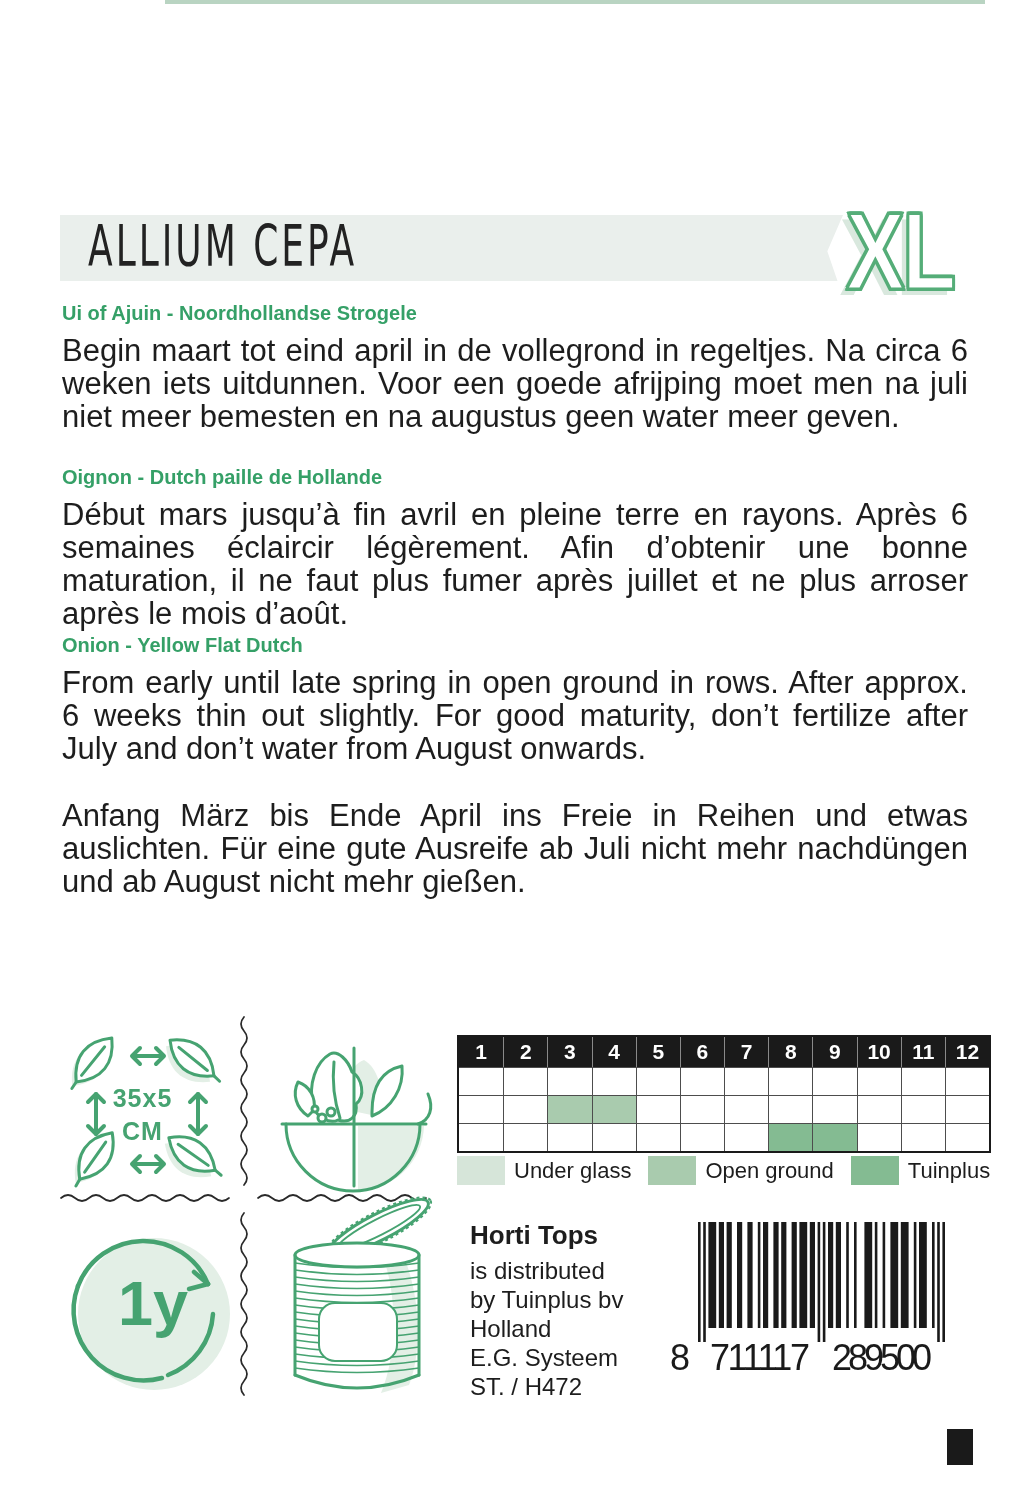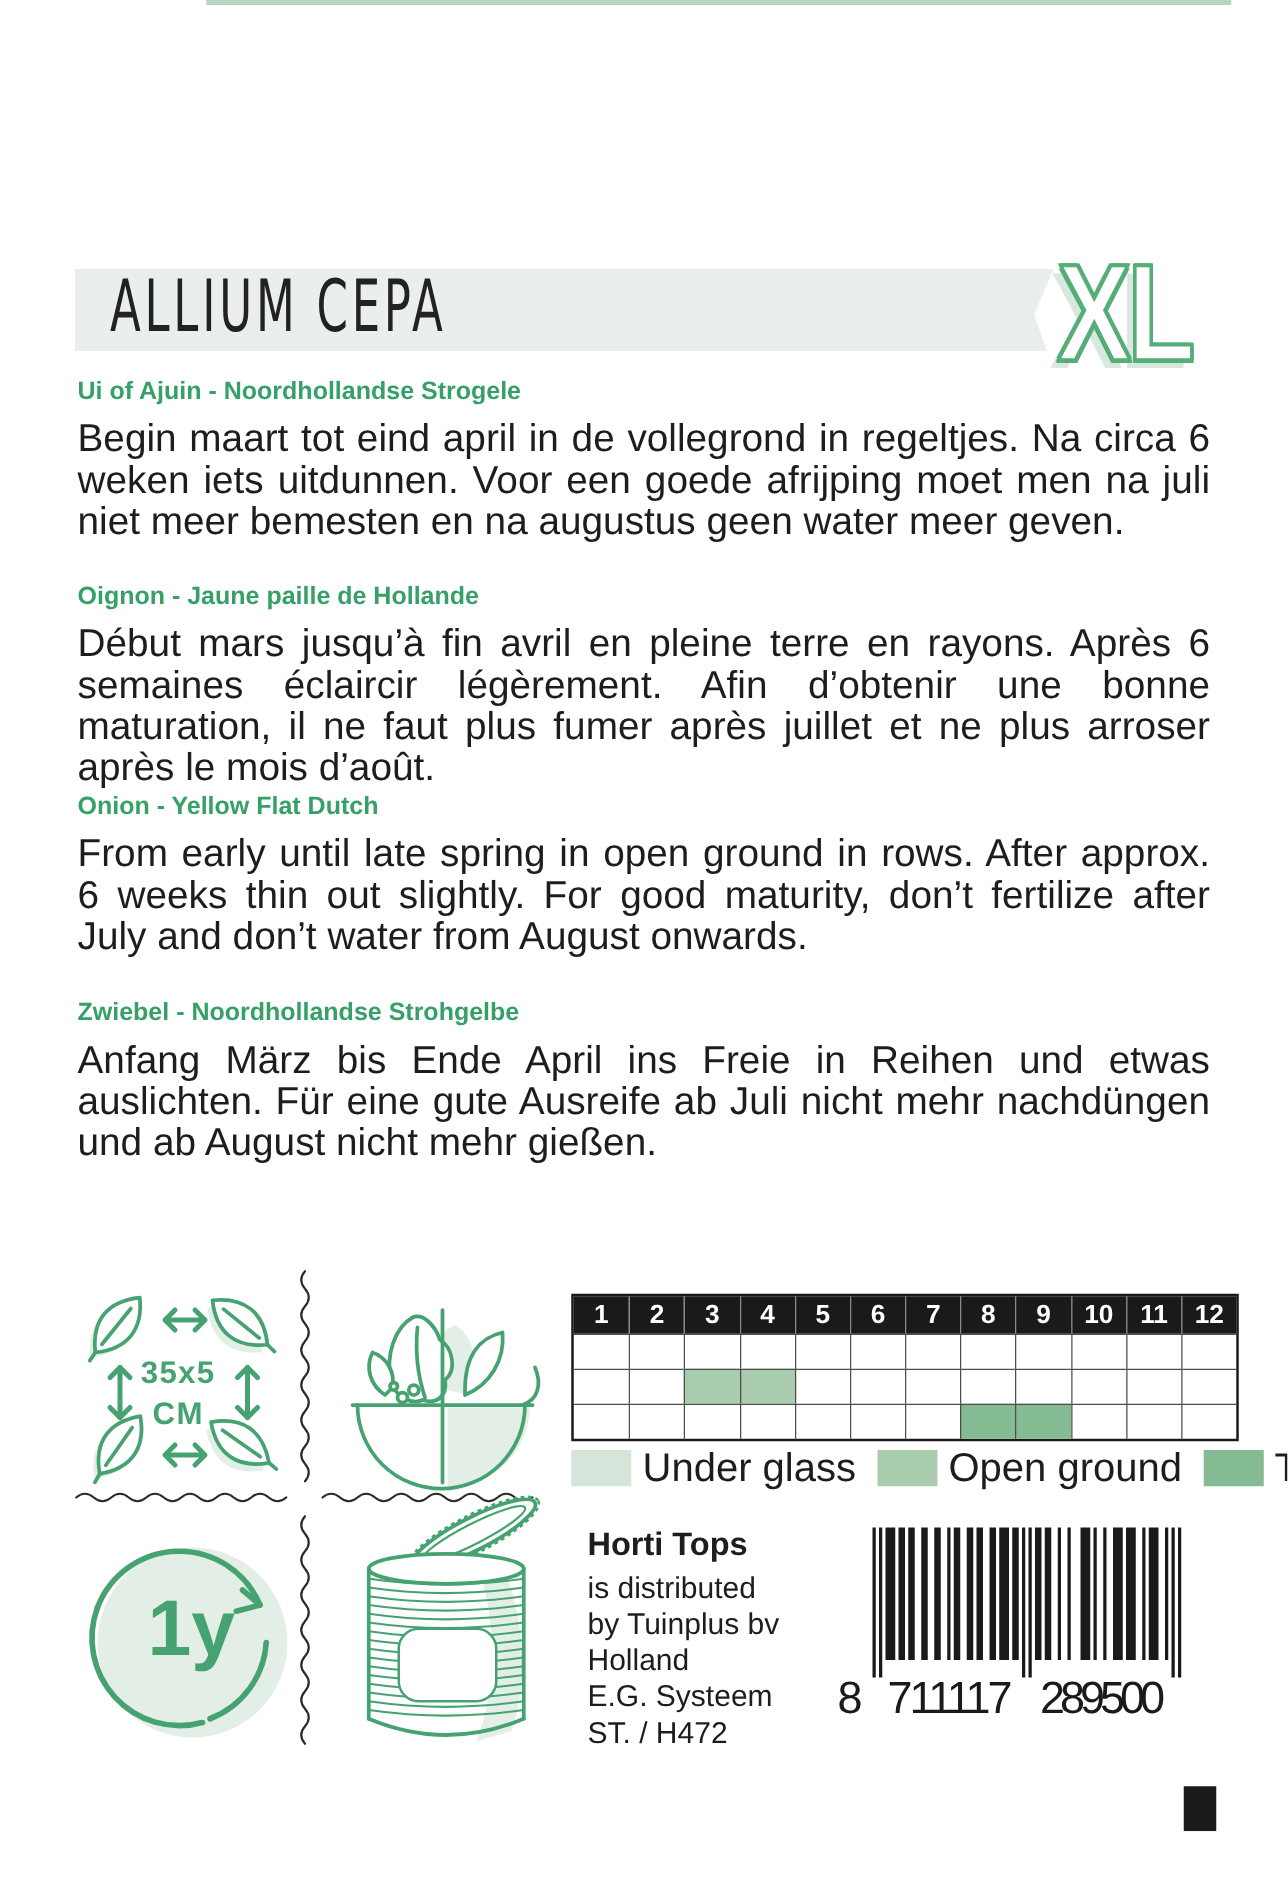--- a/index.html
+++ b/index.html
@@ -62,21 +62,21 @@
     height:30px; background:#1a1a1a; color:#fff; border-left:1px solid #8a8a8a;
     display:flex; align-items:center; justify-content:center;
     font-size:21px; font-weight:700;
   }
   .cal-row.head .cal-cell:first-child { border-left:none; }
 
   
   .legend { position:absolute; left:457px; top:1156px; display:flex; align-items:center; }
   .legend-group { display:flex; align-items:center; margin-right:17px; }
   .legend-swatch { width:48px; height:29px; margin-right:9px; flex:none; }
-  .legend-label { font-size:32px; color:#1d1d1d; white-space:nowrap; }
+  .legend-label { font-size:22px; color:#1d1d1d; white-space:nowrap; }
 
   
   .distributor { position:absolute; left:470px; top:1220px; }
   .distributor .name { font-size:26px; font-weight:700; margin-bottom:5px; }
   .distributor .line { font-size:24px; line-height:29px; }
 
   
   .barcode { position:absolute; left:660px; top:1218px; overflow:visible; }
   .bc-digit { font-family:"Liberation Sans", sans-serif; font-size:36px; fill:#1a1a1a; }
 
@@ -98,31 +98,30 @@
     <span class="title">ALLIUM CEPA</span>
   </div>
   <div class="xl-badge">XL</div>
 
   <section class="sec" id="sec-nl">
     <h2>Ui of Ajuin - Noordhollandse Strogele</h2>
     <p>Begin maart tot eind april in de vollegrond in regeltjes. Na circa 6 weken iets uitdunnen. Voor een goede afrijping moet men na juli niet meer bemesten en na augustus geen water meer geven.</p>
   </section>
 
   <section class="sec" id="sec-fr">
-    <h2>Oignon - Jaune paille de Hollande</h2>
+    <h2>Oignon - Dutch paille de Hollande</h2>
     <p>Début mars jusqu’à fin avril en pleine terre en rayons. Après 6 semaines éclaircir légèrement. Afin d’obtenir une bonne maturation, il ne faut plus fumer après juillet et ne plus arroser après le mois d’août.</p>
   </section>
 
   <section class="sec" id="sec-en">
     <h2>Onion - Yellow Flat Dutch</h2>
     <p>From early until late spring in open ground in rows. After approx. 6 weeks thin out slightly. For good maturity, don’t fertilize after July and don’t water from August onwards.</p>
   </section>
 
   <section class="sec" id="sec-de">
-    <h2>Zwiebel -  Noordhollandse Strohgelbe</h2>
     <p>Anfang März bis Ende April ins Freie in Reihen und etwas auslichten. Für eine gute Ausreife ab Juli nicht mehr nachdüngen und ab August nicht mehr gießen.</p>
   </section>
 
   <svg class="iconbox" style="left:70px; top:1030px;" width="145" height="152" viewBox="0 0 145 152">
     <g>
       <path class="icon-fill-light" transform="translate(-2,12) rotate(-6 22 22)" d="M2 42 C2 16 16 2 42 2 C42 28 28 42 2 42 Z"></path>
       <g class="icon-stroke" transform="translate(2,8) rotate(-6 22 22)">
         <path fill="#fff" d="M2 42 C2 16 16 2 42 2 C42 28 28 42 2 42 Z"></path>
         <path d="M8 36 L34 10"></path>
           <path d="M2 42 L-3 48"></path>

